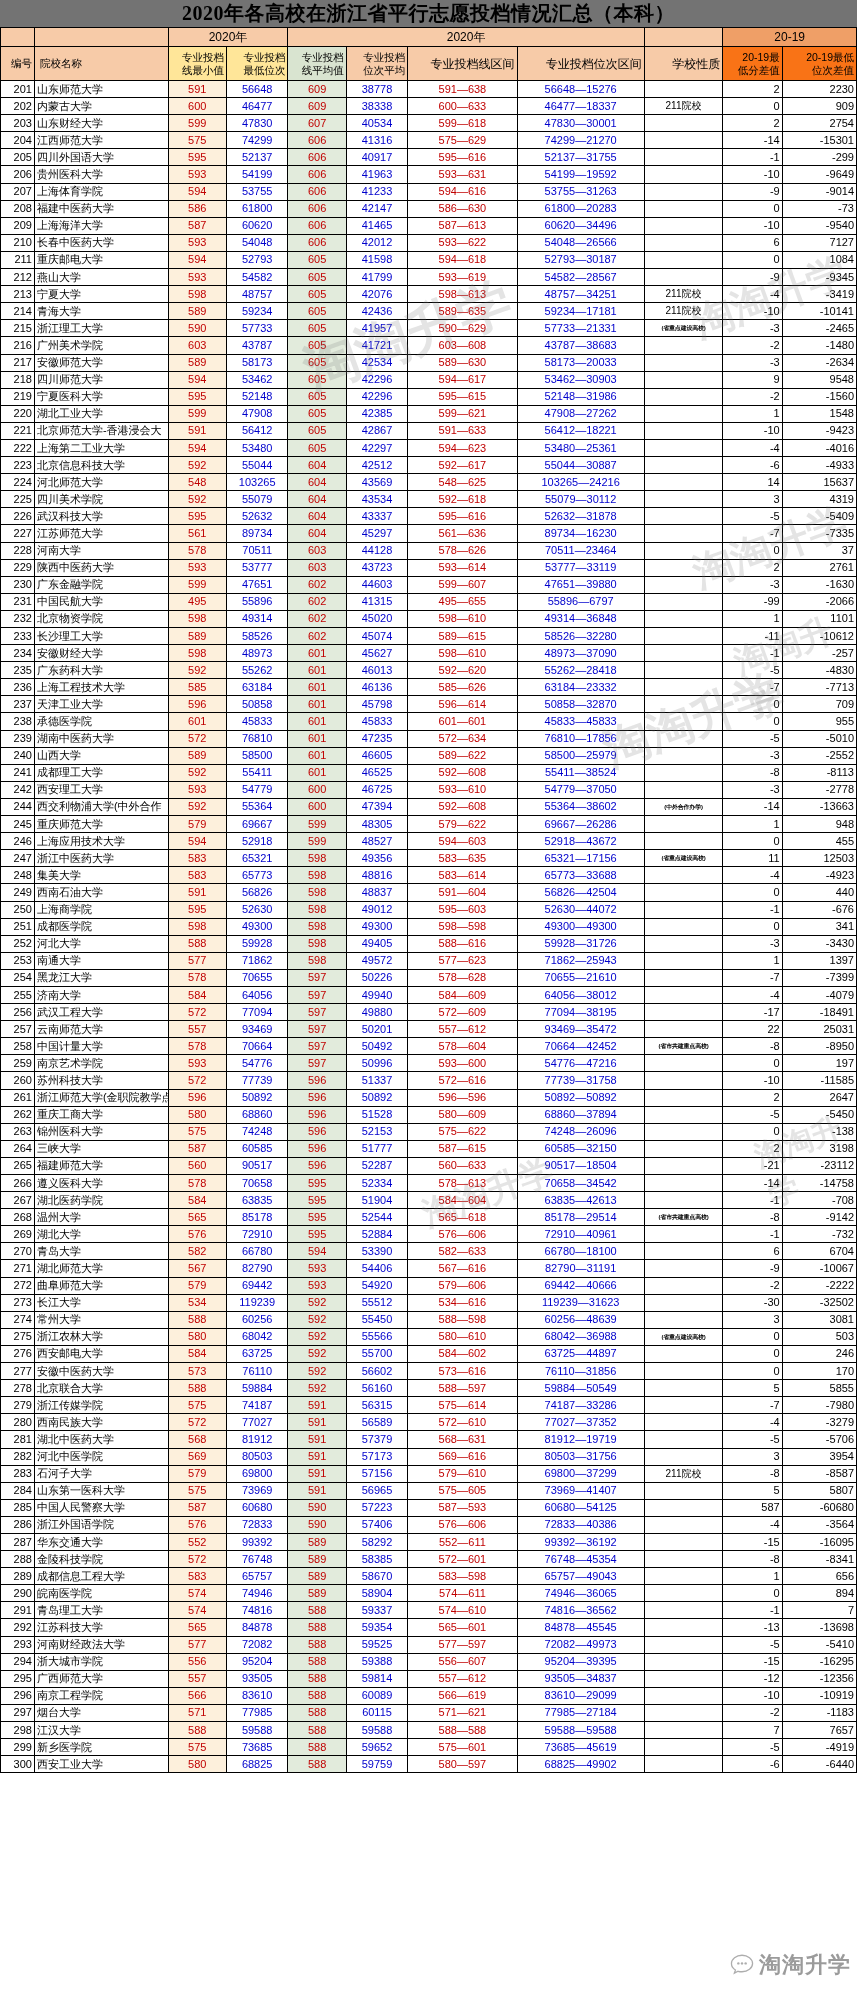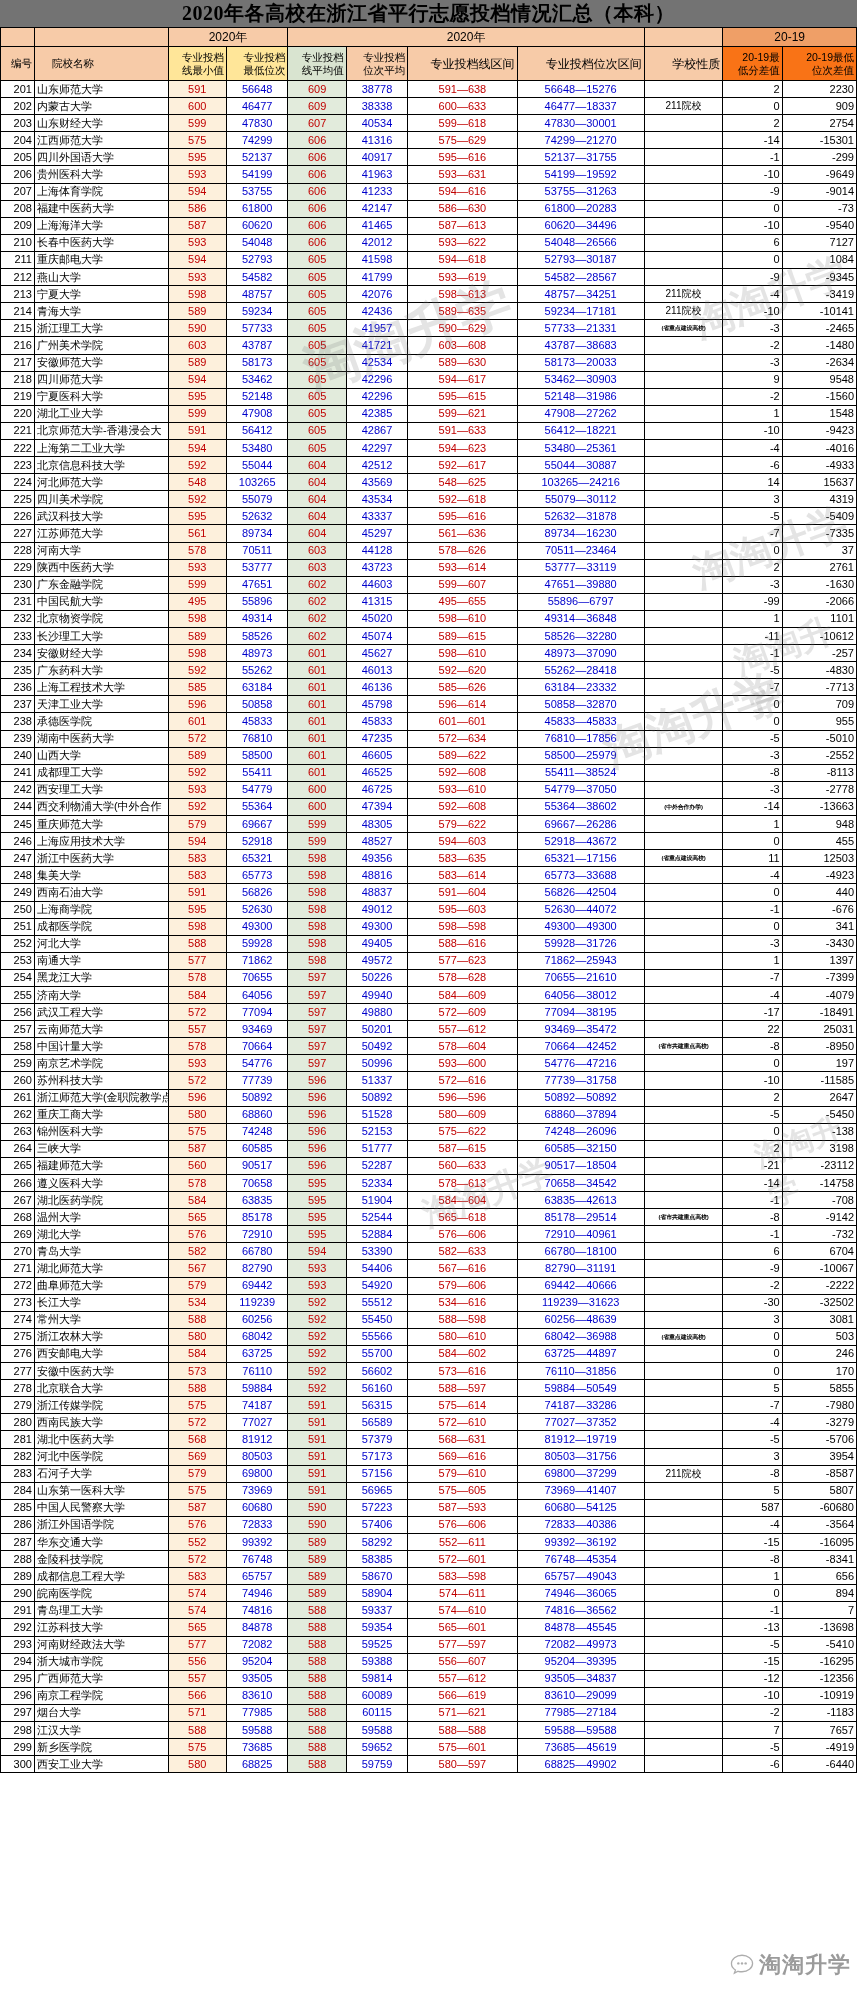--- a/index.html
+++ b/index.html
@@ -148,21 +148,21 @@
       <tr class="hdr1">
         <td></td>
         <td></td>
         <td colspan="2" class="sep-l">2020年</td>
         <td colspan="4" class="sep-l">2020年</td>
         <td class="sep-l"></td>
         <td colspan="2" class="deep sep-l">20-19</td>
       </tr>
       <tr class="hdr2">
         <td>编号</td>
-        <td style="text-align:left;padding-left:17px;">院校名称</td>
+        <td style="text-align:left;padding-left:5px;">院校名称</td>
         <td class="yl sep-l hdr-bold">
             <span class="two">专业投档</span>
             <span class="two">线最小值</span>
           </td>
         <td class="yl hdr-bold">
             <span class="two">专业投档</span>
             <span class="two">最低位次</span>
           </td>
         <td class="gn sep-l hdr-bold">
             <span class="two">专业投档</span>

